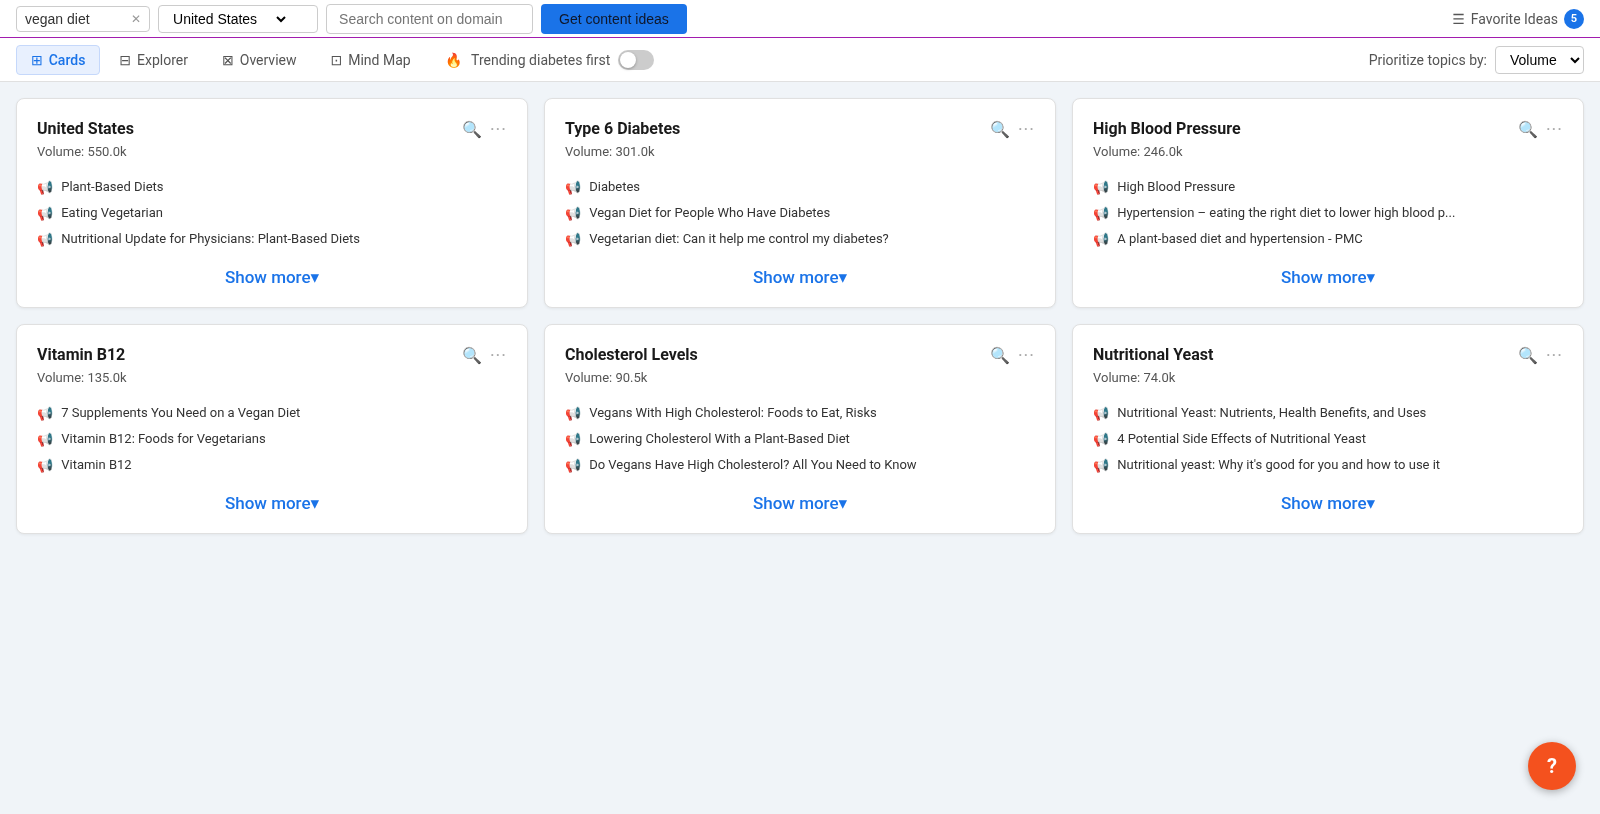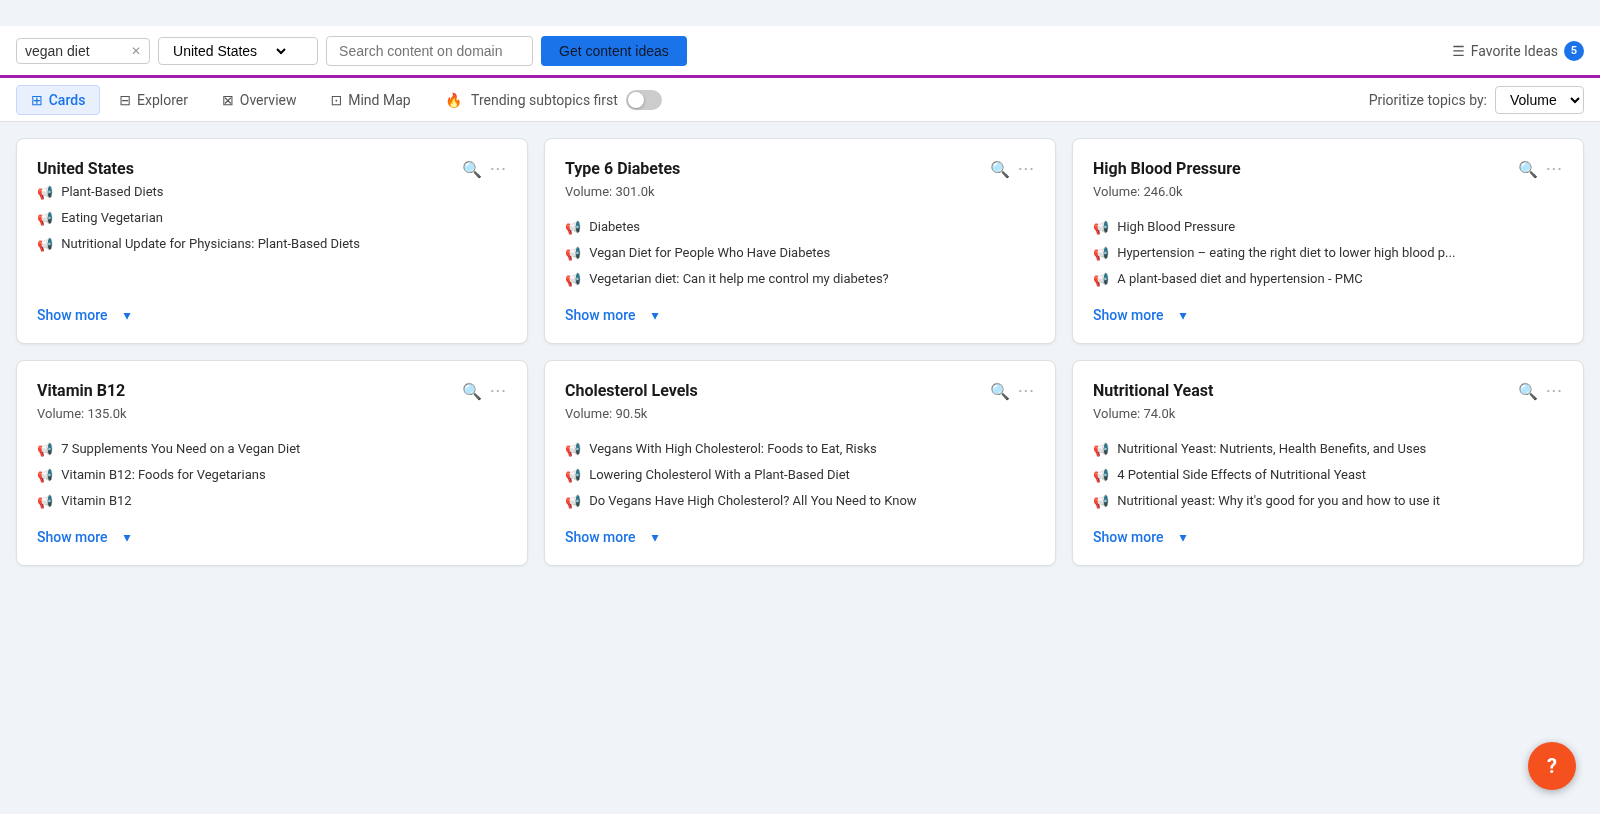--- a/index.html
+++ b/index.html
@@ -10,23 +10,22 @@
       color: #333;
     }
 
     
     .top-bar {
       display: flex;
       align-items: center;
       background: #fff;
       padding: 8px 16px;
       gap: 8px;
-      border-bottom: 3px solid #a21caf;
-      height: 52px;
-      margin-top: 26px;
+      border-bottom: 1px solid #a21caf;
+      height: 38px;
     }
     .search-input-wrap {
       display: flex;
       align-items: center;
       border: 1px solid #ccc;
       border-radius: 4px;
       padding: 4px 8px;
       background: #fff;
       gap: 6px;
       min-width: 130px;
@@ -235,26 +234,27 @@
       color: #333;
     }
     .megaphone-icon {
       color: #00897b;
       font-size: 13px;
       flex-shrink: 0;
       margin-top: 1px;
     }
     .show-more {
       color: #1a73e8;
-      font-size: 14px;
-      cursor: pointer;
-      display: flex;
-      align-items: center;
-      gap: 16px;
+      font-size: 17px;
+      cursor: pointer;
+      display: flex;
+      align-items: center;
+      gap: 0;
       font-weight: 500;
+      justify-content: center;
     }
 
     
     .help-btn {
       position: fixed;
       bottom: 24px;
       right: 24px;
       width: 48px;
       height: 48px;
       background: #f4511e;
@@ -308,21 +308,21 @@
     <span>⊠</span>
     <span>Overview</span>
   </div>
   <div class="tab">
     <span>⊡</span>
     <span>Mind Map</span>
   </div>
 
   <div class="trending-wrap">
     <span style="color:#f4511e;">🔥</span>
-    <span>Trending subtopics first</span>
+    <span>Trending diabetes first</span>
     <div class="toggle">
       <div class="toggle-knob"></div>
     </div>
   </div>
 
   <div class="prioritize-wrap">
     <span>Prioritize topics by:</span>
     <select class="volume-select">
       <option>Volume</option>
     </select>
@@ -331,20 +331,21 @@
 
 <div class="cards-container" id="cards-grid">
 <div class="card">
       <div class="card-header">
         <div class="card-title">United States</div>
         <div class="card-header-icons">
           <span style="font-size:16px;color:#aaa;">🔍</span>
           <span style="font-size:18px;color:#aaa;letter-spacing:1px;">···</span>
         </div>
       </div>
+      <div class="card-volume">Volume: 550.0k</div>
       <div class="card-items">
         <div class="card-item">
           <span class="megaphone-icon">📢</span>
           <span>Plant-Based Diets</span>
         </div>
         <div class="card-item">
           <span class="megaphone-icon">📢</span>
           <span>Eating Vegetarian</span>
         </div>
         <div class="card-item">

